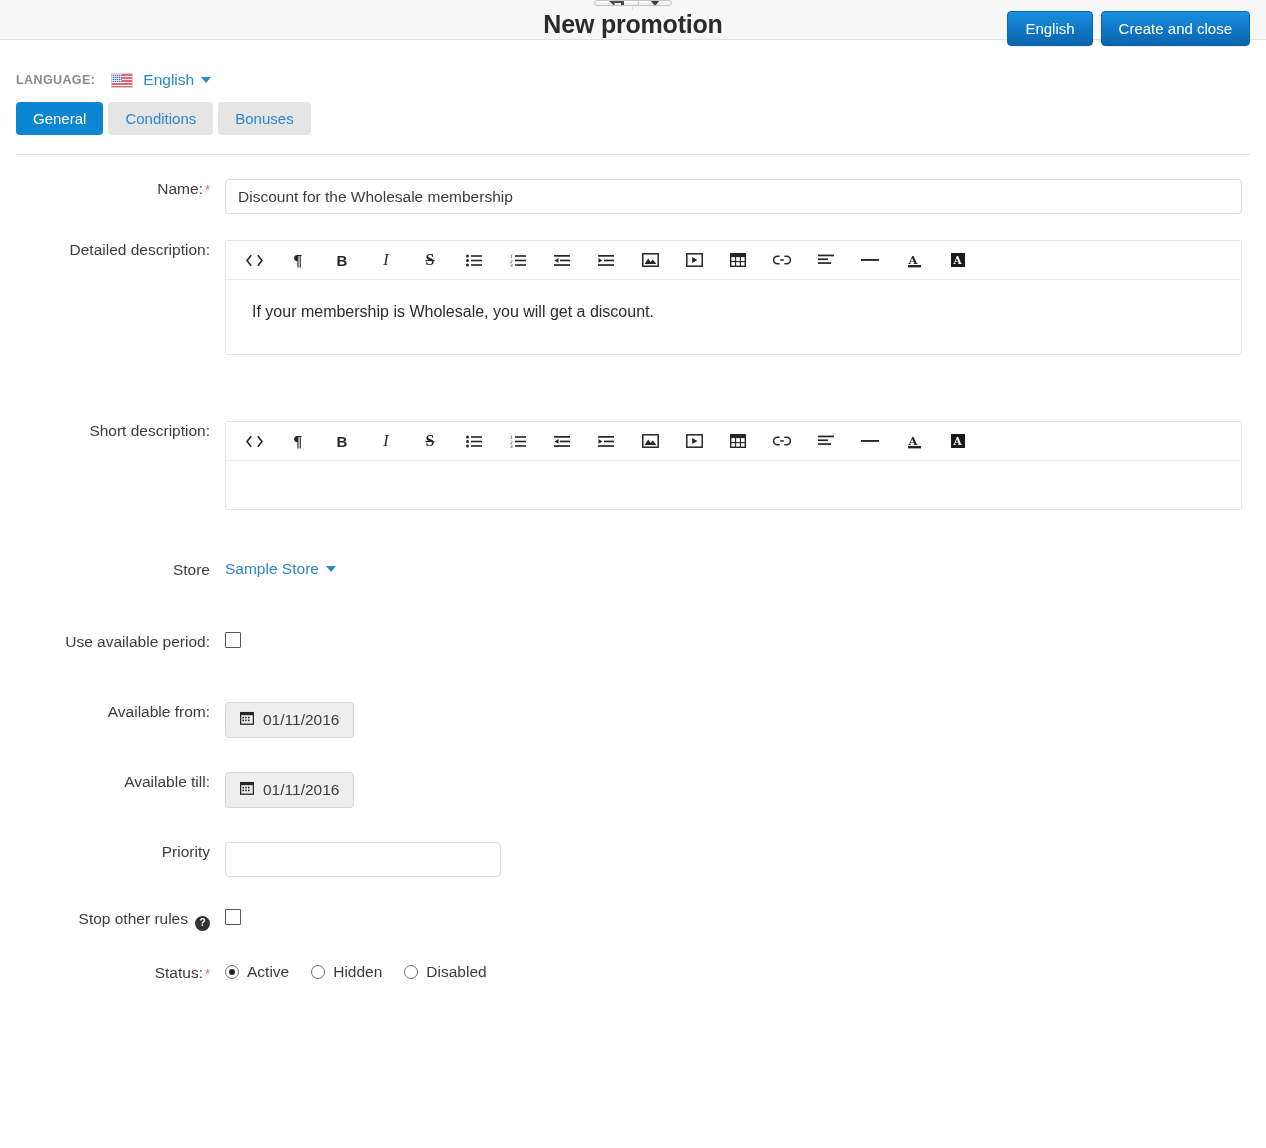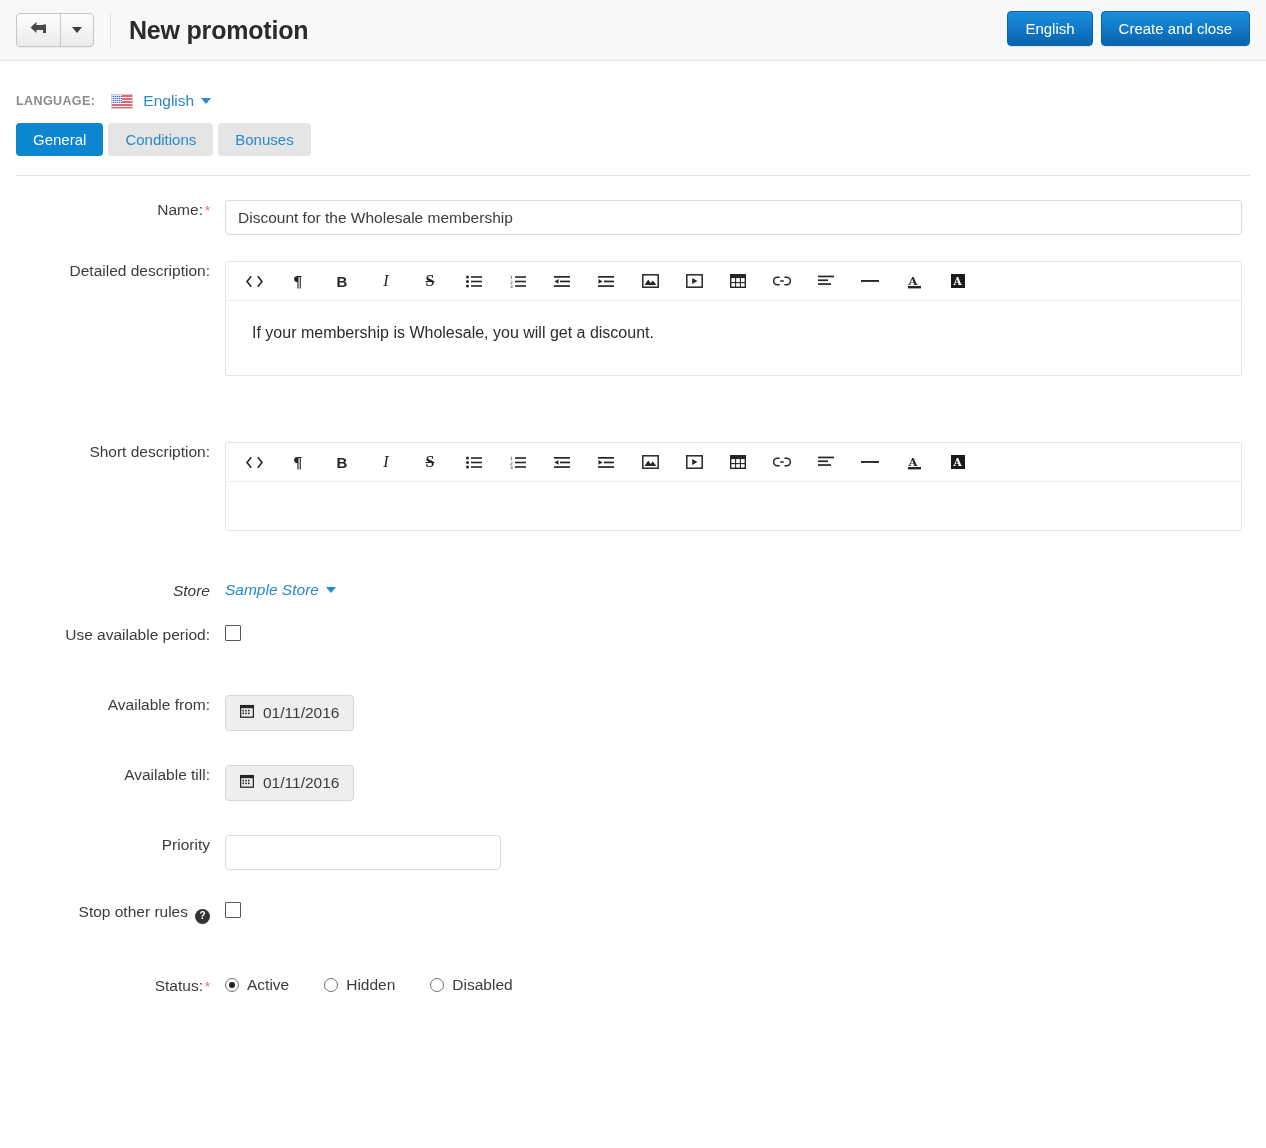--- a/index.html
+++ b/index.html
@@ -8,26 +8,27 @@
     width: 1266px; height: 1148px;
     background: #ffffff;
     font-family: "Liberation Sans", sans-serif;
     color: #333333;
     -webkit-font-smoothing: antialiased;
   }
 
   
   .header {
     position: relative;
-    height: 61px;
+    height: 40px;
     background: #f8f8f8;
     border-bottom: 1px solid #e2e2e2;
     display: flex;
     align-items: center;
     padding: 0 16px;
+    flex-direction: column;
   }
   .back-group {
     display: flex;
     height: 34px;
     border: 1px solid #c6c6c6;
     border-radius: 4px;
     overflow: hidden;
     background: linear-gradient(to bottom, #fdfdfd 0%, #ebebeb 100%);
     box-shadow: 0 1px 1px rgba(0,0,0,0.04);
   }
@@ -273,21 +274,21 @@
     background: #333333;
     color: #ffffff;
     font-size: 10px;
     font-weight: bold;
     margin-left: 7px;
     cursor: pointer;
     vertical-align: -2px;
   }
 
   
-  .radios { display: flex; align-items: center; gap: 35px; }
+  .radios { display: flex; align-items: center; gap: 22px; }
   .radio-opt { display: flex; align-items: center; gap: 8px; cursor: pointer; }
   .radio {
     width: 14px; height: 14px;
     border: 1px solid #6f6f6f;
     border-radius: 50%;
     background: #ffffff;
     position: relative;
   }
   .radio.checked::after {
     content: "";
@@ -584,21 +585,21 @@
                 <rect x="1" y="1" width="14" height="14" fill="#1a1a1a"></rect>
                 <text x="3.6" y="12.2" font-size="10.5" font-weight="bold" fill="#ffffff" font-family="DejaVu Serif, serif">A</text>
               </svg>
           </div>
         </div>
         <div class="editor-body empty"></div>
       </div>
     </div>
   </div>
 
-  <div class="row" style="margin-bottom:24px;font-style:italic;">
+  <div class="row" style="margin-bottom:52px;">
     <div class="row-label">Store</div>
     <div class="row-field">
       <span class="store-link">
         <span>Sample Store</span>
         <span class="caret"></span>
       </span>
     </div>
   </div>
 
   <div class="row" style="margin-bottom:50px;">
@@ -650,21 +651,21 @@
     </div>
   </div>
 
   <div class="row" style="margin-bottom:32px;">
     <div class="row-label">Priority</div>
     <div class="row-field">
       <input class="text-input priority" type="text" value="" style="">
     </div>
   </div>
 
-  <div class="row" style="margin-bottom:52px;">
+  <div class="row" style="margin-bottom:32px;">
     <div class="row-label">
       <span>Stop other rules</span><span class="help-icon">?</span>
     </div>
     <div class="row-field">
       <span class="cbox"></span>
     </div>
   </div>
 
   <div class="row">
     <div class="row-label">

